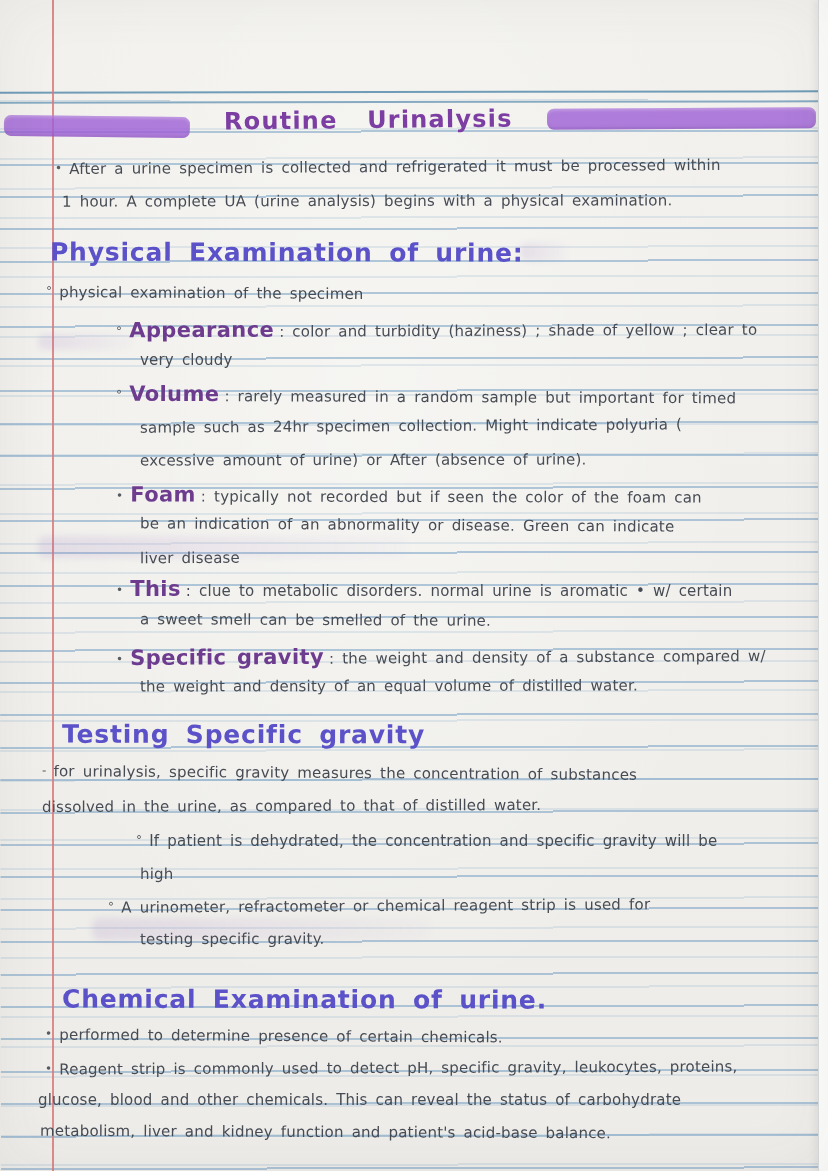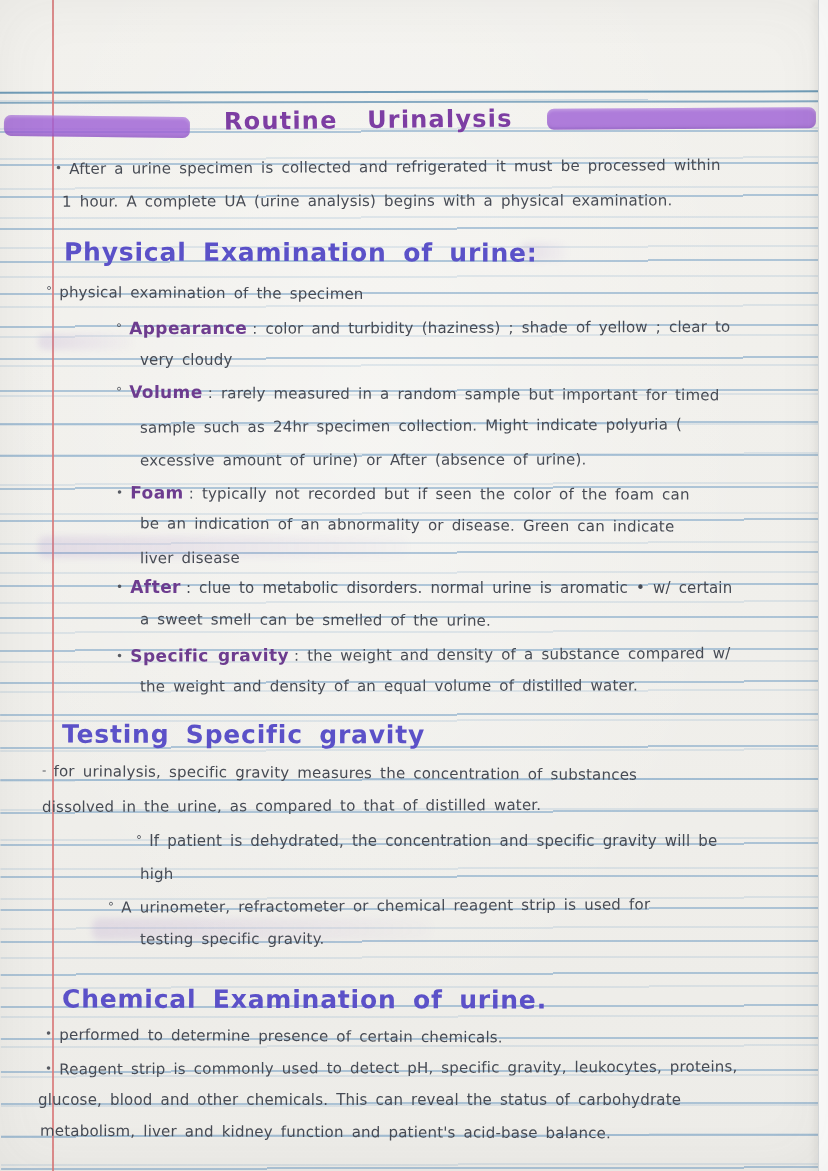--- a/index.html
+++ b/index.html
@@ -45,21 +45,21 @@
   .hl-right{flex:1;transform:rotate(-.35deg) translateY(-2px);}
   .title{flex:0 0 auto;white-space:nowrap;padding:0 8px;
         color:var(--title-ink,#7d3ea3);font-size:24px;font-weight:700;
         letter-spacing:1.2px;word-spacing:20px;transform:rotate(-.6deg);}
 
   
   .line{position:absolute;white-space:nowrap;color:var(--ink,#474b54);
         font-size:15px;letter-spacing:.2px;word-spacing:3px;}
   .line .bullet{display:inline-block;margin-right:7px;font-size:12px;
         vertical-align:2px;opacity:.9;}
-  .line .term{color:var(--term,#6d3c8f);font-weight:700;font-size:17px;
+  .line .term{color:var(--term,#6d3c8f);font-weight:700;font-size:21px;
         margin-right:5px;letter-spacing:.4px;}
   .line.h .txt{color:var(--heading,#5b51c8);font-weight:700;font-size:25px;
         letter-spacing:.8px;word-spacing:7px;}
 
   
   .ghost{position:absolute;border-radius:8px;filter:blur(3px);opacity:.35;
         background:linear-gradient(90deg, rgba(150,112,190,.45),
                    rgba(150,112,190,.18) 70%, rgba(150,112,190,.05));}
 
   .vignette{position:absolute;inset:0;pointer-events:none;
@@ -80,31 +80,31 @@
 
   <div class="titlerow">
     <div class="hl hl-left"></div>
     <div class="title">Routine Urinalysis</div>
     <div class="hl hl-right"></div>
   </div>
 
   <div id="notes">
       <div class="line i0" style="top: 158px; left: 55px; transform: rotate(-0.36deg);"><span class="bullet">•</span><span class="txt">After a urine specimen is collected and refrigerated it must be processed within</span></div>
       <div class="line i0c" style="top: 192px; left: 62px; transform: rotate(-0.12deg);"><span class="txt">1 hour. A complete UA (urine analysis) begins with a physical examination.</span></div>
-      <div class="line h" style="top: 238px; left: 64px; transform: rotate(0.12deg);"><span class="txt">Physical Examination of urine:</span></div>
+      <div class="line h" style="top: 238px; left: 50px; transform: rotate(0.12deg);"><span class="txt">Physical Examination of urine:</span></div>
       <div class="line b0" style="top: 284px; left: 46px; transform: rotate(0.36deg);"><span class="bullet">°</span><span class="txt">physical examination of the specimen</span></div>
       <div class="line sub" style="top: 317px; left: 116px; transform: rotate(-0.24deg);"><span class="bullet">°</span><span class="term">Appearance</span><span class="txt">: color and turbidity (haziness) ; shade of yellow ; clear to</span></div>
       <div class="line cont" style="top: 351px; left: 140px; transform: rotate(0deg);"><span class="txt">very cloudy</span></div>
       <div class="line sub" style="top: 383px; left: 116px; transform: rotate(0.24deg);"><span class="bullet">°</span><span class="term">Volume</span><span class="txt">: rarely measured in a random sample but important for timed</span></div>
       <div class="line cont" style="top: 417px; left: 140px; transform: rotate(-0.36deg);"><span class="txt">sample such as 24hr specimen collection. Might indicate polyuria (</span></div>
       <div class="line cont" style="top: 451px; left: 140px; transform: rotate(-0.12deg);"><span class="txt">excessive amount of urine) or After (absence of urine).</span></div>
       <div class="line sub" style="top: 483px; left: 116px; transform: rotate(0.12deg);"><span class="bullet">•</span><span class="term">Foam</span><span class="txt">: typically not recorded but if seen the color of the foam can</span></div>
       <div class="line cont" style="top: 516px; left: 140px; transform: rotate(0.36deg);"><span class="txt">be an indication of an abnormality or disease. Green can indicate</span></div>
       <div class="line cont" style="top: 549px; left: 140px; transform: rotate(-0.24deg); text-align: center;"><span class="txt">liver disease</span></div>
-      <div class="line sub" style="top: 577px; left: 116px; transform: rotate(0deg);"><span class="bullet">•</span><span class="term">After</span><span class="txt">: clue to metabolic disorders. normal urine is aromatic • w/ certain</span></div>
+      <div class="line sub" style="top: 577px; left: 116px; transform: rotate(0deg);"><span class="bullet">•</span><span class="term">This</span><span class="txt">: clue to metabolic disorders. normal urine is aromatic • w/ certain</span></div>
       <div class="line cont" style="top: 611px; left: 140px; transform: rotate(0.24deg);"><span class="txt">a sweet smell can be smelled of the urine.</span></div>
       <div class="line sub" style="top: 644px; left: 116px; transform: rotate(-0.36deg);"><span class="bullet">•</span><span class="term">Specific gravity</span><span class="txt">: the weight and density of a substance compared w/</span></div>
       <div class="line cont" style="top: 677px; left: 140px; transform: rotate(-0.12deg);"><span class="txt">the weight and density of an equal volume of distilled water.</span></div>
       <div class="line h" style="top: 720px; left: 62px; transform: rotate(0.12deg);"><span class="txt">Testing Specific gravity</span></div>
       <div class="line b0" style="top: 764px; left: 42px; transform: rotate(0.36deg);"><span class="bullet">-</span><span class="txt">for urinalysis, specific gravity measures the concentration of substances</span></div>
       <div class="line cont0" style="top: 797px; left: 42px; transform: rotate(-0.24deg);"><span class="txt">dissolved in the urine, as compared to that of distilled water.</span></div>
       <div class="line sub2" style="top: 832px; left: 96px; transform: rotate(0deg); margin-left: 40px;"><span class="bullet">°</span><span class="txt">If patient is dehydrated, the concentration and specific gravity will be</span></div>
       <div class="line cont" style="top: 865px; left: 140px; transform: rotate(0.24deg);"><span class="txt">high</span></div>
       <div class="line sub2" style="top: 897px; left: 108px; transform: rotate(-0.36deg);"><span class="bullet">°</span><span class="txt">A urinometer, refractometer or chemical reagent strip is used for</span></div>
       <div class="line cont" style="top: 930px; left: 140px; transform: rotate(-0.12deg);"><span class="txt">testing specific gravity.</span></div>

